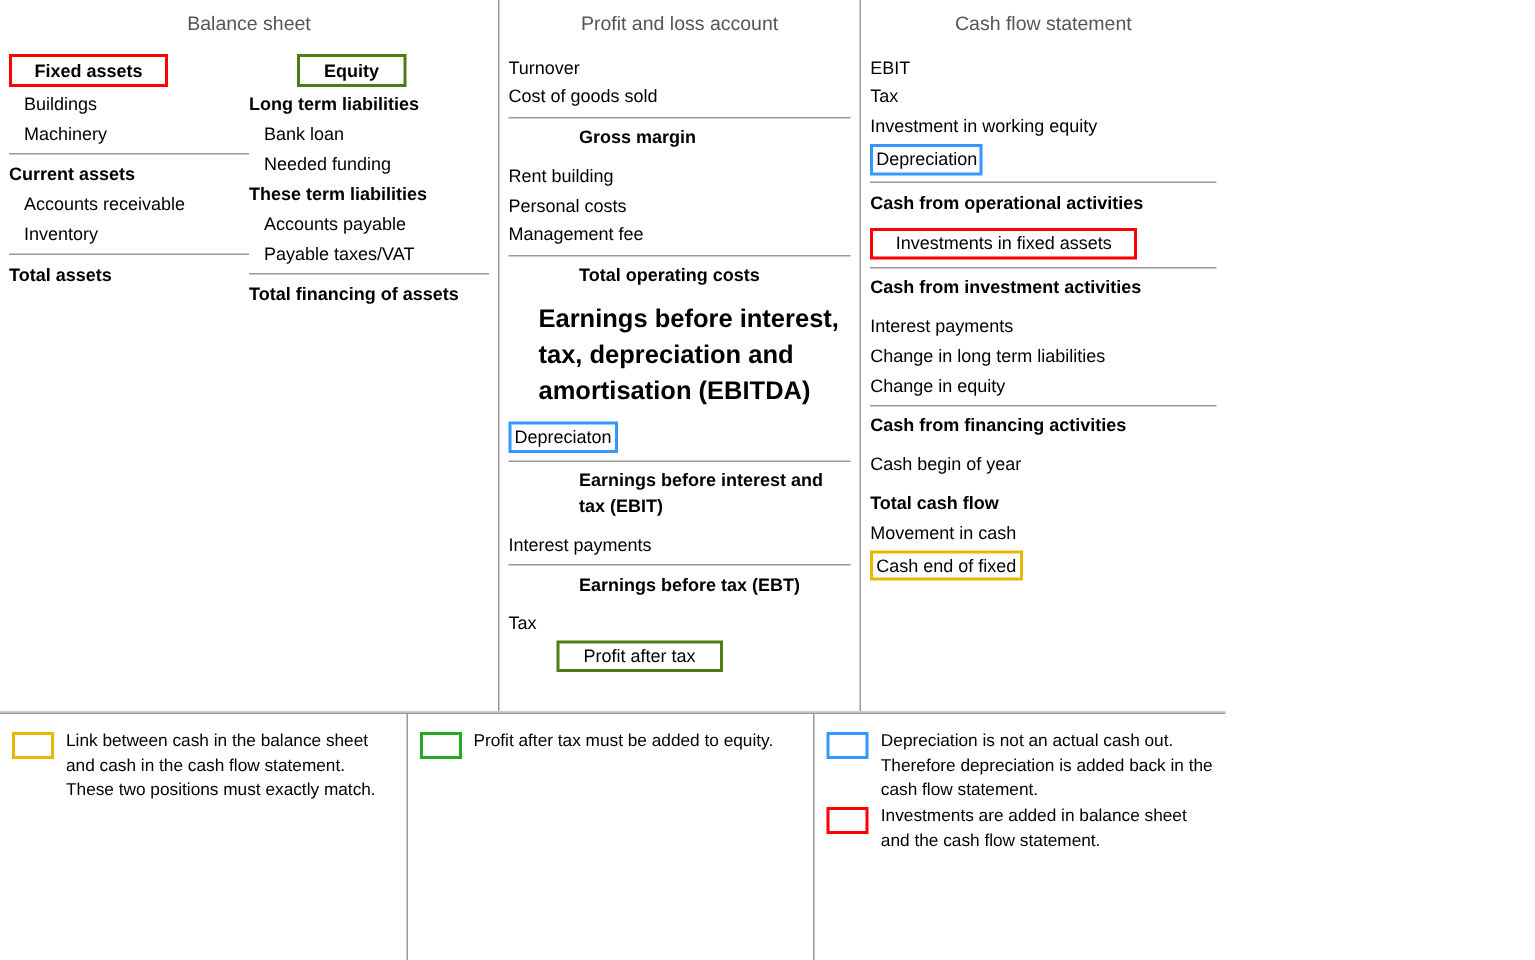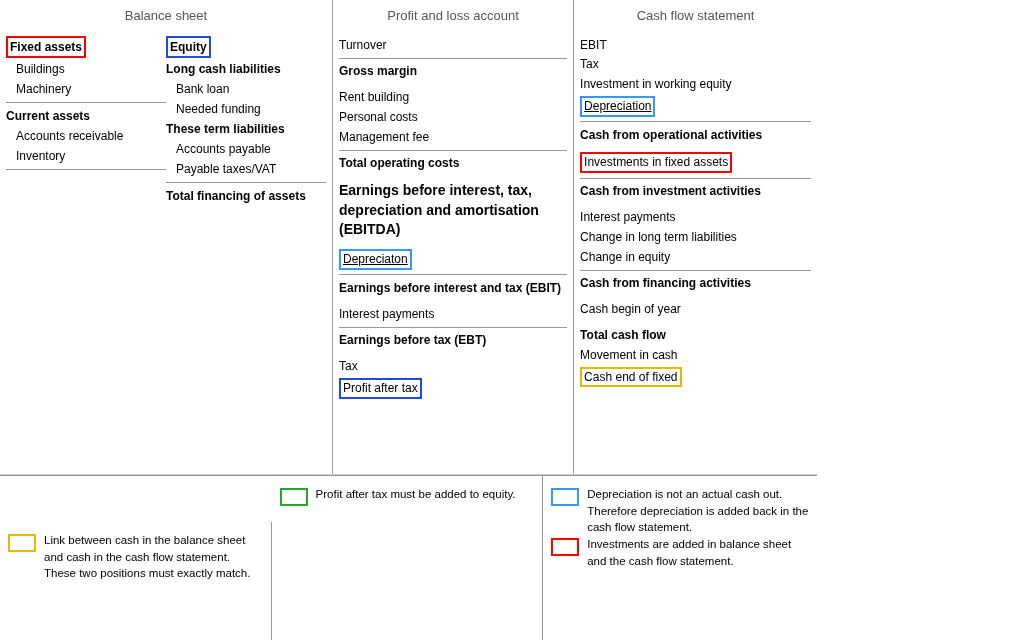--- a/index.html
+++ b/index.html
@@ -52,49 +52,49 @@
       display: flex;
       width: 100%;
     }
     .bs-left { width: 160px; }
     .bs-right { width: 160px; }
     .bs-item { padding: 1px 0; line-height: 1.5; }
     .bs-item.indent { padding-left: 10px; }
     .bs-item.bold { font-weight: bold; }
 
     
-    .box-red { border: 2px solid red; display: inline-block; padding: 0 2px; }
-    .box-green { border: 2px solid #1d4ed8; display: inline-block; padding: 0 2px; }
+    .box-red { border: 2px solid red; display: inline-block; padding: 0 15px; }
+    .box-green { border: 2px solid #4d7c0f; display: inline-block; padding: 0 16px; margin-left: 32px; }
     .box-yellow { border: 2px solid #e8b800; display: inline-block; padding: 0 2px; }
-    .box-blue { border: 2px solid #3399ff; display: inline-block; padding: 0 2px; text-decoration: underline; }
+    .box-blue { border: 2px solid #3399ff; display: inline-block; padding: 0 2px; }
 
     
     .pnl-item { padding: 1.5px 0; line-height: 1.4; }
-    .pnl-item.bold { font-weight: bold; }
+    .pnl-item.bold { font-weight: bold; margin-left: 47px; }
     .pnl-item.section-gap { margin-top: 6px; }
 
     
     .cf-item { padding: 1.5px 0; line-height: 1.4; }
     .cf-item.bold { font-weight: bold; }
     .cf-item.section-gap { margin-top: 6px; }
 
     
     .bottom-section {
       display: flex;
       height: 165px;
       border-top: 1px solid #999;
     }
     .legend-col {
       border-right: 1px solid #999;
       padding: 10px 8px;
       display: flex;
       align-items: flex-start;
     }
     .legend-col:last-child { border-right: none; }
-    .legend-col-1 { width: 340px; margin-top: 46px; }
+    .legend-col-1 { width: 340px; }
     .legend-col-2 { width: 340px; }
     .legend-col-3 { width: 343px; }
 
     .legend-item {
       display: flex;
       align-items: flex-start;
       gap: 8px;
       font-size: 11.5px;
       line-height: 1.45;
     }
@@ -128,49 +128,51 @@
           <div class="bs-item bold">
             <span class="box-red">Fixed assets</span>
           </div>
           <div class="bs-item indent">Buildings</div>
           <div class="bs-item indent">Machinery</div>
           <hr class="section-divider">
           <div class="bs-item bold">Current assets</div>
           <div class="bs-item indent">Accounts receivable</div>
           <div class="bs-item indent">Inventory</div>
           <hr class="section-divider">
+          <div class="bs-item bold">Total assets</div>
         </div>
 
         <div class="bs-right">
           <div class="bs-item bold">
             <span class="box-green">Equity</span>
           </div>
-          <div class="bs-item bold">Long cash liabilities</div>
+          <div class="bs-item bold">Long term liabilities</div>
           <div class="bs-item indent">Bank loan</div>
           <div class="bs-item indent">Needed funding</div>
           <div class="bs-item bold">These term liabilities</div>
           <div class="bs-item indent">Accounts payable</div>
           <div class="bs-item indent">Payable taxes/VAT</div>
           <hr class="section-divider">
           <div class="bs-item bold">Total financing of assets</div>
         </div>
       </div>
     </div>
 
     <div class="column col-pnl">
       <div class="column-header">Profit and loss account</div>
       <div class="pnl-item">Turnover</div>
+      <div class="pnl-item">Cost of goods sold</div>
       <hr class="section-divider">
       <div class="pnl-item bold">Gross margin</div>
       <div class="pnl-item section-gap">Rent building</div>
       <div class="pnl-item">Personal costs</div>
       <div class="pnl-item">Management fee</div>
       <hr class="section-divider">
       <div class="pnl-item bold">Total operating costs</div>
-      <div class="pnl-item section-gap" style="font-weight:bold; font-size:14px; line-height:1.4;">Earnings before interest, tax, depreciation and amortisation (EBITDA)</div>
+      <div class="pnl-item section-gap" style="font-weight:bold; font-size:17px; line-height:1.4;margin-left:20px;">Earnings before interest, tax, depreciation and amortisation (EBITDA)</div>
       <div class="pnl-item section-gap">
         <span class="box-blue">Depreciaton</span>
       </div>
       <hr class="section-divider">
       <div class="pnl-item bold">Earnings before interest and tax (EBIT)</div>
       <div class="pnl-item section-gap">Interest payments</div>
       <hr class="section-divider">
       <div class="pnl-item bold">Earnings before tax (EBT)</div>
       <div class="pnl-item section-gap">Tax</div>
       <div class="pnl-item">

